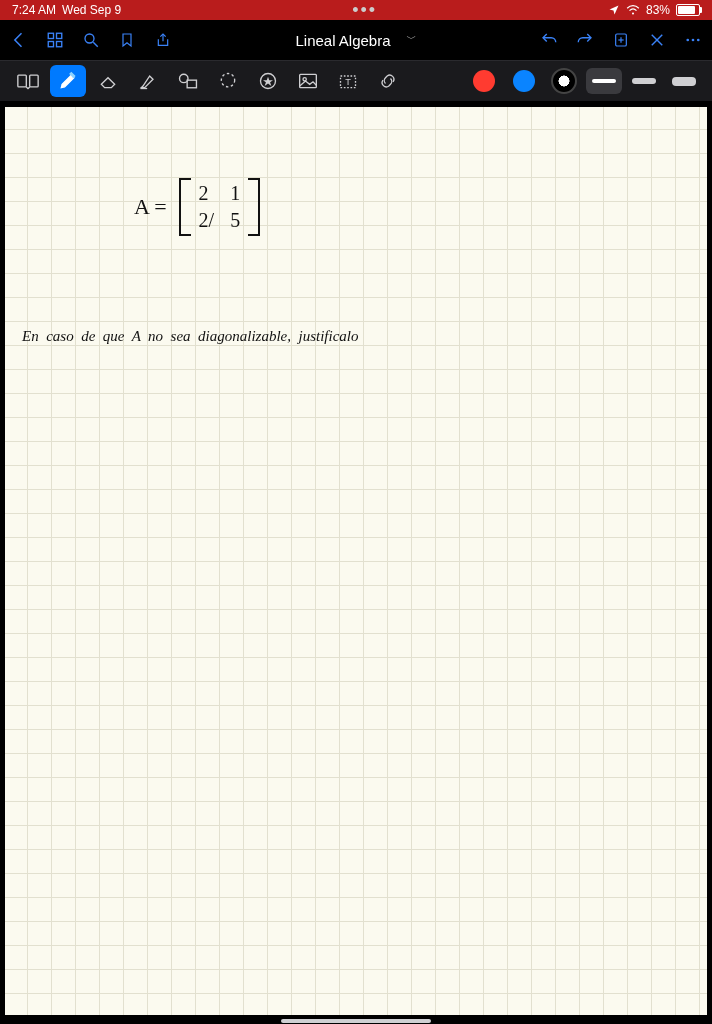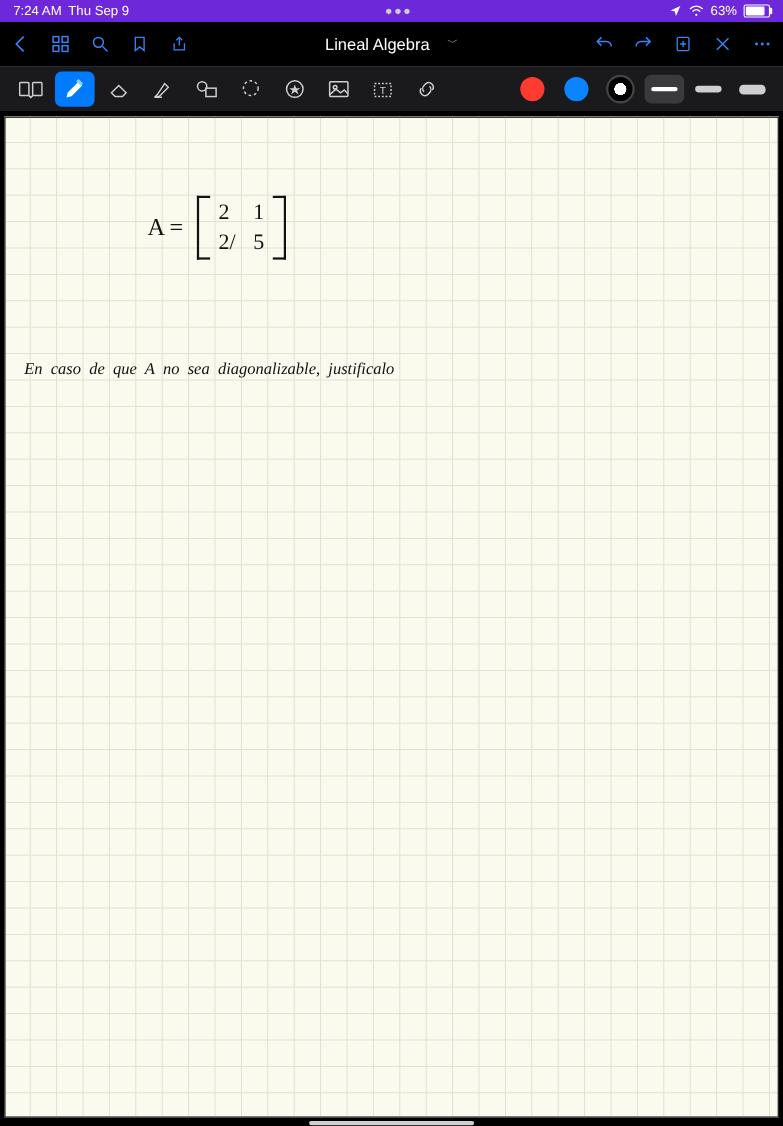--- a/index.html
+++ b/index.html
@@ -6,21 +6,21 @@
     margin: 0; padding: 0;
     width: 712px; height: 1024px;
     font-family: -apple-system, "Helvetica Neue", Arial, sans-serif;
     background: #000;
     overflow: hidden;
     color: #fff;
   }
   
   .status-bar {
     height: 20px;
-    background: #6d28d9;
+    background: #b91c1c;
     display: flex;
     align-items: center;
     justify-content: space-between;
     padding: 0 12px;
     font-size: 12px;
     color: #fff;
   }
   .status-left, .status-right { display: flex; align-items: center; gap: 6px; }
   .status-center { font-size: 18px; letter-spacing: 2px; color: #ccc; cursor: default;}
   .wifi-icon, .loc-icon { display:inline-flex; }
@@ -160,37 +160,37 @@
   }
 
   .chev { font-size:10px; color:#aaa;}
 </style>
 </head>
 <body>
 
 <div class="status-bar">
   <div class="status-left">
     <span>7:24 AM</span>
-    <span>Thu Sep 9</span>
+    <span>Wed Sep 9</span>
   </div>
   <div class="status-center">•••</div>
   <div class="status-right">
     <span class="loc-icon">
       <svg width="12" height="12" viewBox="0 0 24 24">
           <path d="M3 11 L21 3 L13 21 L11 13 Z" fill="#fff" stroke="none"></path>
         </svg>
     </span>
     <span class="wifi-icon">
       <svg width="14" height="12" viewBox="0 0 24 20">
           <path d="M2 7 C8 1 16 1 22 7" stroke="#fff" fill="none" stroke-width="2"></path>
           <path d="M6 11 C10 7 14 7 18 11" stroke="#fff" fill="none" stroke-width="2"></path>
           <circle cx="12" cy="16" r="1.8" fill="#fff"></circle>
         </svg>
     </span>
-    <span>63%</span>
+    <span>83%</span>
     <span class="battery">
       <span class="battery-fill" id="battery-fill" style="width: 16.6px;"></span>
     </span>
   </div>
 </div>
 
 <div class="nav-bar">
   <div class="nav-left">
     <span class="nav-icon">
       <svg width="20" height="20" viewBox="0 0 24 24">

